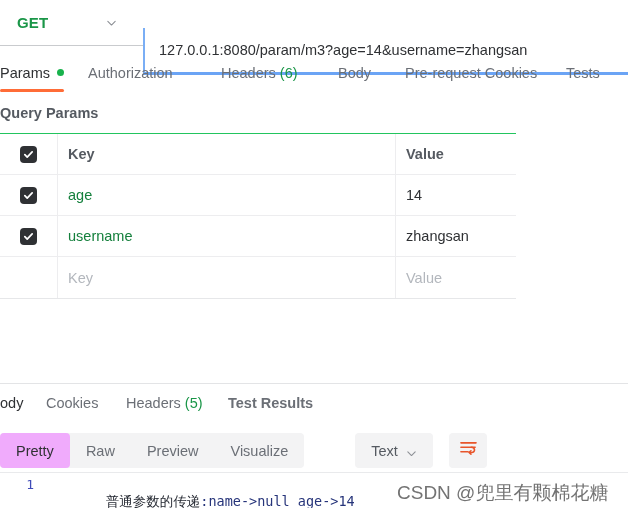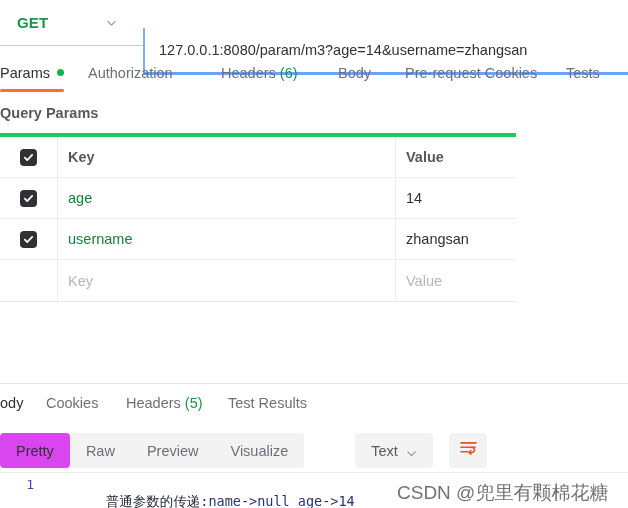--- a/index.html
+++ b/index.html
@@ -67,21 +67,21 @@
   .count-green { color: #1a9648; margin-left: 4px; }
 
   
   .qp-title {
     position: absolute; left: 0; top: 105px;
     font-size: 14.5px; font-weight: bold; color: #555a61;
   }
 
   .ptable {
     position: absolute; left: 0; top: 133px; width: 516px;
-    border-top: 4px solid #22c55e;
+    border-top: 1px solid #22c55e;
     border-bottom: 1px solid #e6e7e9;
   }
   .prow {
     position: relative; display: flex; align-items: stretch;
     height: 41px; border-bottom: 1px solid #ededef;
   }
   .prow:last-child { border-bottom: none; }
   .cell-check {
     width: 58px; flex: 0 0 58px;
     border-right: 1px solid #ededef;
@@ -134,21 +134,21 @@
   .seg-group {
     position: absolute; left: 0; top: 0; height: 35px;
     background: #f3f3f4; border-radius: 4px;
     display: flex; align-items: stretch;
   }
   .seg {
     display: flex; align-items: center; padding: 0 16px;
     font-size: 14.5px; color: #6b6f76; cursor: pointer;
     border-radius: 4px;
   }
-  .seg.active { background: #d946ef; color: #2f3134; }
+  .seg.active { background: #f0abfc; color: #2f3134; }
 
   .type-select {
     position: absolute; left: 355px; top: 0; height: 35px; width: 78px;
     background: #f3f3f4; border-radius: 4px;
     display: flex; align-items: center; justify-content: center;
     cursor: pointer;
   }
   .type-select .t-label { font-size: 14.5px; color: #555a61; }
   .type-select .t-caret { margin-left: 8px; width: 11px; height: 11px; }
 
@@ -293,21 +293,21 @@
 
     <div class="res-tab" style="left:46px;">
       <span>Cookies</span>
     </div>
 
     <div class="res-tab" style="left:126px;">
       <span>Headers</span>
       <span class="count-green">(5)</span>
     </div>
 
-    <div class="res-tab" style="left:228px;">
+    <div class="res-tab" style="left:228px;font-weight:bold;">
       <span>Test Results</span>
     </div>
   </div>
 
   <div class="pretty-bar">
 
     <div class="seg-group">
       <div class="seg active">
         <span>Pretty</span>
       </div>

